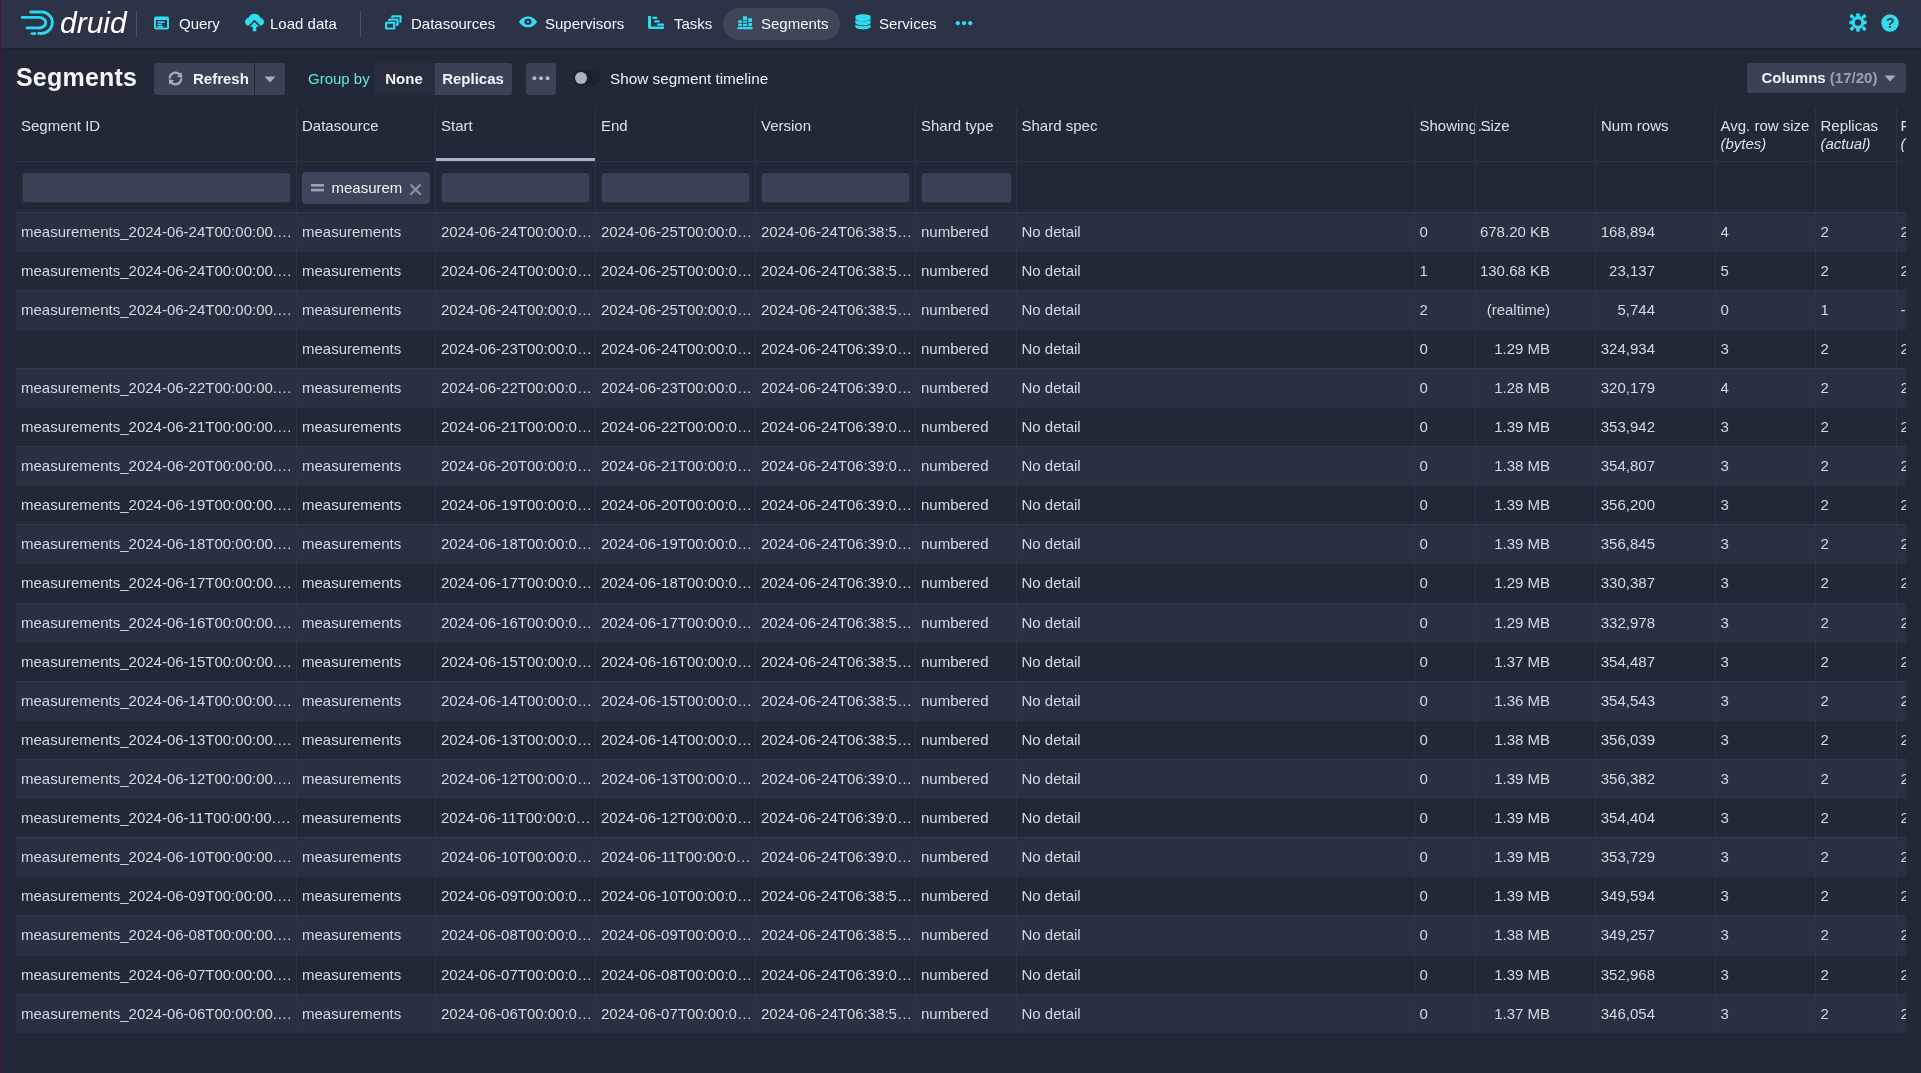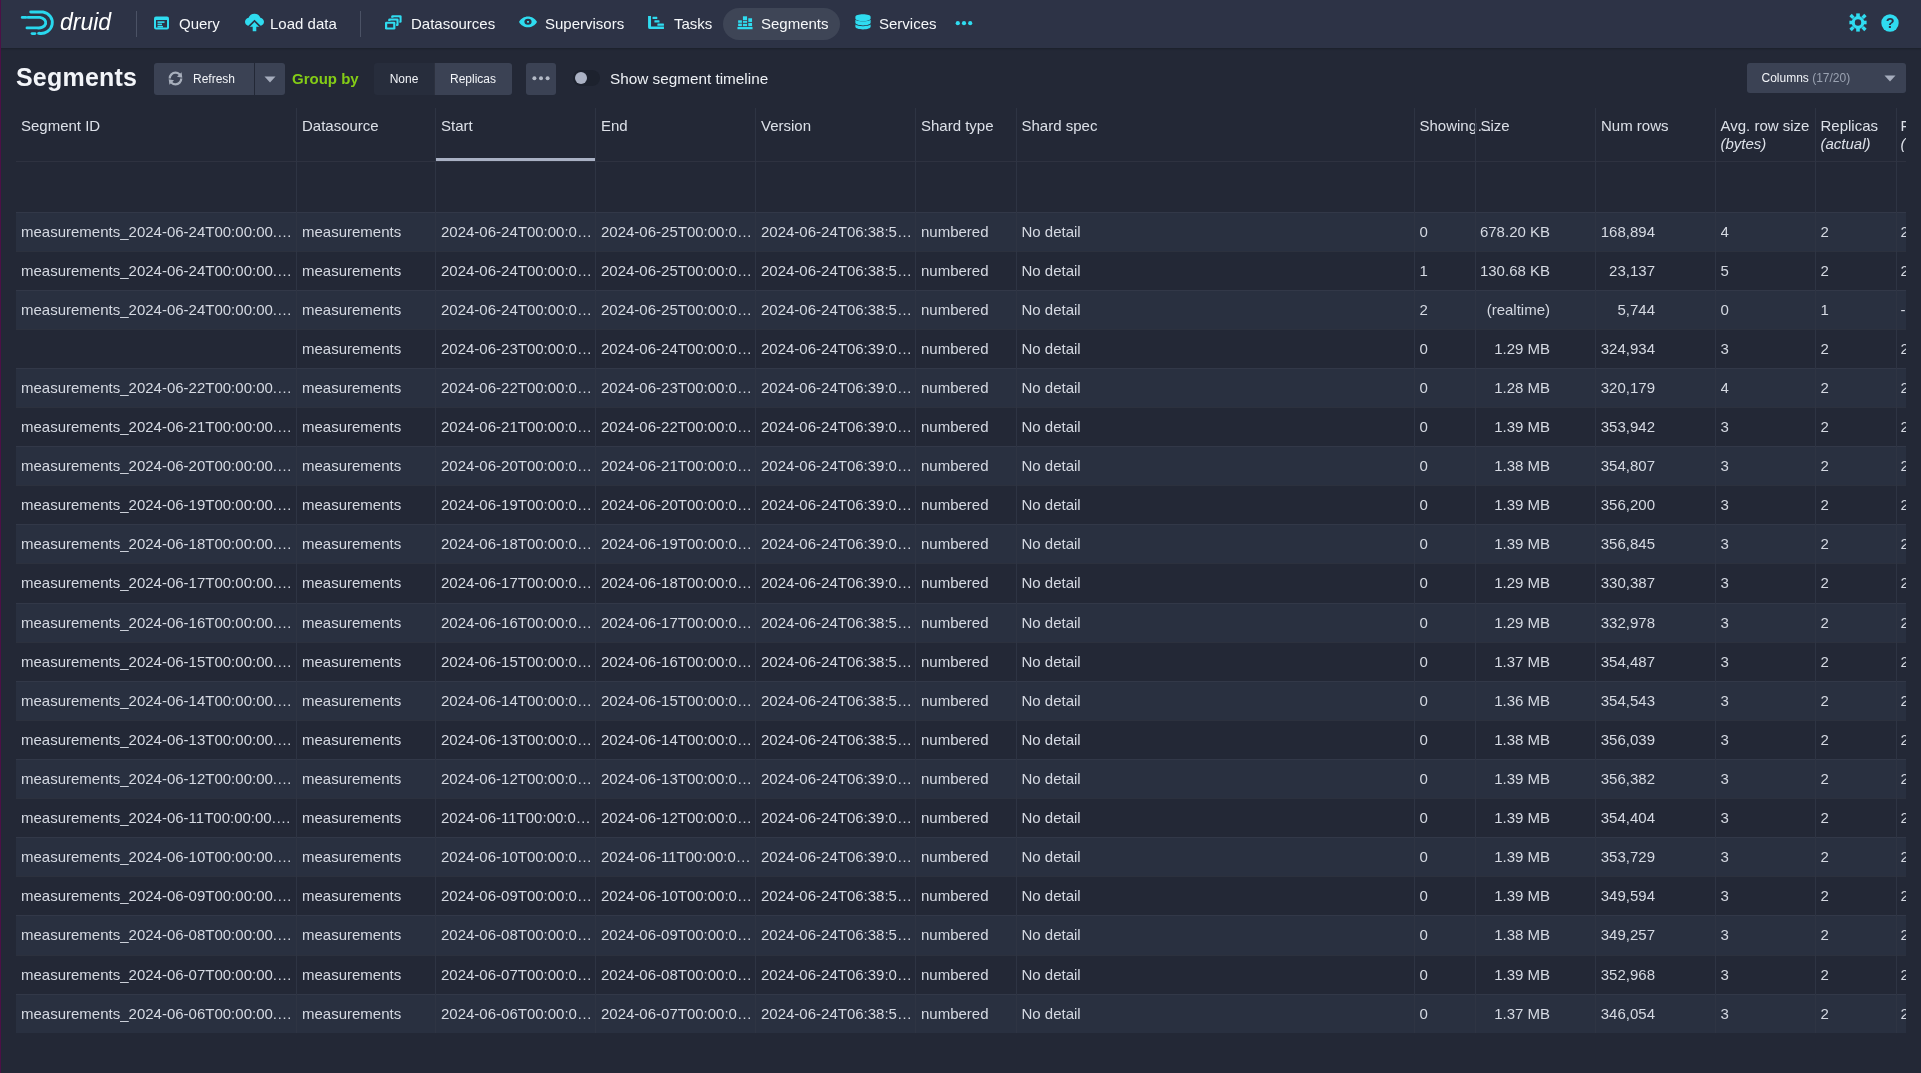--- a/index.html
+++ b/index.html
@@ -9,30 +9,30 @@
 .abs { position:absolute; }
 
 #nav { position:absolute; left:0; top:0; width:1921px; height:48px; background:#2d3346;
   box-shadow:0 1px 2px rgba(0,0,0,0.22); }
 .navtxt { position:absolute; top:0; height:48px; line-height:48px; color:#f6f8fa;
   font-size:15px; white-space:nowrap; }
 .navsep { position:absolute; top:11px; width:1px; height:26px; background:#4b5265; }
 #pill { position:absolute; left:723px; top:7.5px; width:117px; height:32.5px;
   border-radius:16.5px; background:#3e4556; }
 #druidtxt { position:absolute; left:60px; top:0; height:32px; line-height:45.5px;
-  color:#ffffff; font-size:23px; font-style:italic; letter-spacing:0px; }
+  color:#ffffff; font-size:30px; font-style:italic; letter-spacing:0px; }
 
 #title { position:absolute; left:16px; top:63px; font-size:25px; font-weight:bold;
   color:#f3f5f9; letter-spacing:0.2px; }
 .btn { position:absolute; top:62.5px; height:32px; background:#3b4254; border-radius:3px;
-  color:#f2f4f8; font-size:12px; }
+  color:#f2f4f8; font-size:15px;font-weight:bold; }
 #btn-refresh { left:154px; width:100px; border-radius:3px 0 0 3px; }
 #btn-caret { left:255px; width:30px; border-radius:0 3px 3px 0; }
-#lbl-groupby { position:absolute; left:292px; top:63px; height:31px; line-height:31px;
-  font-size:15px; color:#84cc16;font-weight:bold; }
+#lbl-groupby { position:absolute; left:308px; top:63px; height:31px; line-height:31px;
+  font-size:15px; color:#5eead4; }
 #btn-none { left:374px; width:60px; background:#272d3c; border-radius:3px 0 0 3px;
   text-align:center; line-height:32px; }
 #btn-interval { left:434px; width:78px; border-radius:0 3px 3px 0; text-align:center;
   line-height:32px; box-shadow:inset 1px 0 0 rgba(0,0,0,0.25); }
 #btn-dots { left:526px; width:30px; }
 #switch-track { position:absolute; left:573px; top:70px; width:27px; height:15.5px;
   border-radius:8px; background:#1d222e; }
 #switch-knob { position:absolute; left:574.5px; top:71.5px; width:12.5px; height:12.5px;
   border-radius:50%; background:#abb2c4; }
 #lbl-switch { position:absolute; left:610px; top:63px; height:31px; line-height:31px;
@@ -251,20 +251,37 @@
   <div class="h" style="left:1005.5px">Shard spec</div>
   <div class="h" style="left:1403.5px;width:56px">Showing…</div>
   <div class="h" style="left:1464.5px">Size</div>
   <div class="h" style="left:1585px">Num rows</div>
   <div class="h" style="left:1704.5px">Avg. row size<span class="l2">(bytes)</span></div>
   <div class="h" style="left:1804.5px">Replicas<span class="l2">(actual)</span></div>
   <div class="h" style="left:1884.5px">F<span class="l2">(</span></div>
   <div id="sortline"></div>
 </div>
 <div id="hline"></div>
+<div id="frow">
+  <div class="fin" style="left:5.5px;width:269.0px"></div>
+  <div id="ftag" style="left:285.5px;width:128.0px">
+    <svg class="abs" style="left:9px;top:11.5px" width="13" height="10" viewBox="0 0 13 10">
+      <rect x="0" y="1" width="13" height="2.6" fill="#9aa2b8"></rect>
+      <rect x="0" y="5.8" width="13" height="2.6" fill="#9aa2b8"></rect>
+    </svg>
+    <span class="abs" style="left:30px;top:0;line-height:32px">measurem</span>
+    <svg class="abs" style="left:108px;top:12px" width="11" height="11" viewBox="0 0 11 11">
+      <path d="M1,1 L10,10 M10,1 L1,10" stroke="#8d94a6" stroke-width="2" stroke-linecap="round"></path>
+    </svg>
+  </div>
+  <div class="fin" style="left:424.5px;width:149px"></div>
+  <div class="fin" style="left:584.5px;width:149px"></div>
+  <div class="fin" style="left:744.5px;width:149px"></div>
+  <div class="fin" style="left:904.5px;width:91px"></div>
+</div>
 <div id="rows">
 <div class="tr rl">
 <div class="c c0">measurements_2024-06-24T00:00:00.…</div>
 <div class="c c1">measurements</div>
 <div class="c c2">2024-06-24T00:00:0…</div>
 <div class="c c3">2024-06-25T00:00:0…</div>
 <div class="c c4">2024-06-24T06:38:5…</div>
 <div class="c c5">numbered</div>
 <div class="c c6">No detail</div>
 <div class="c c7">0</div>

